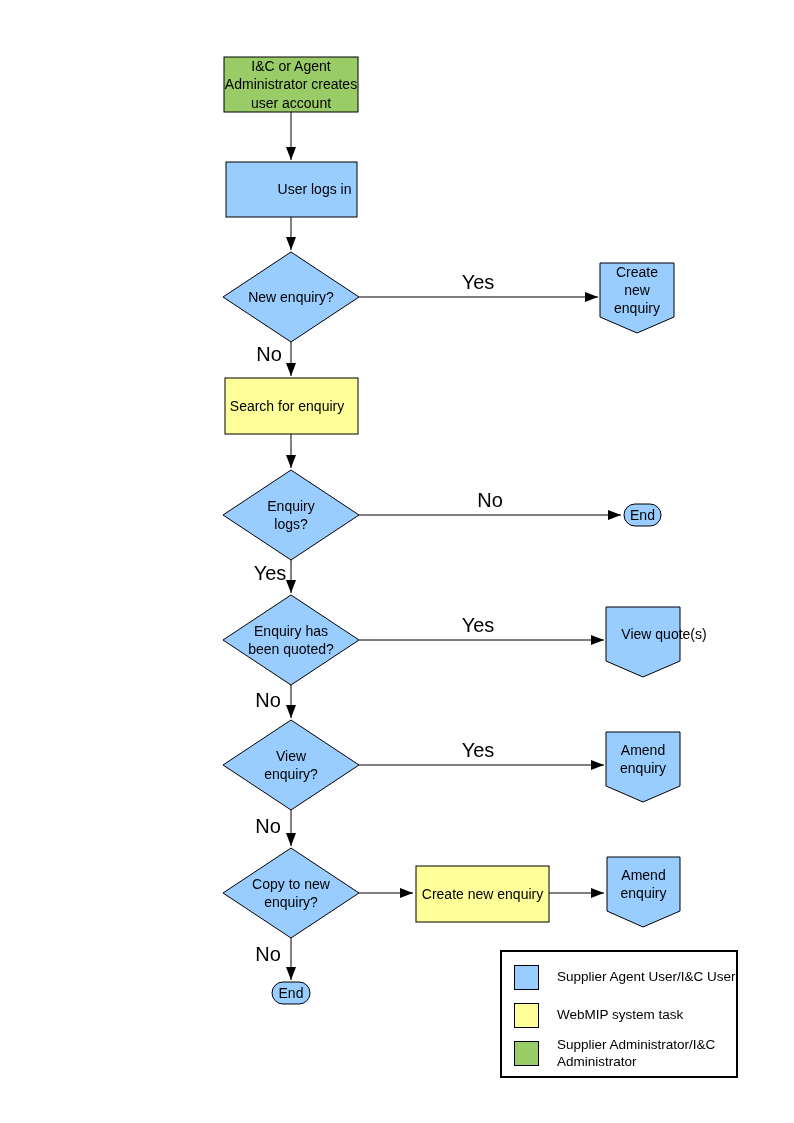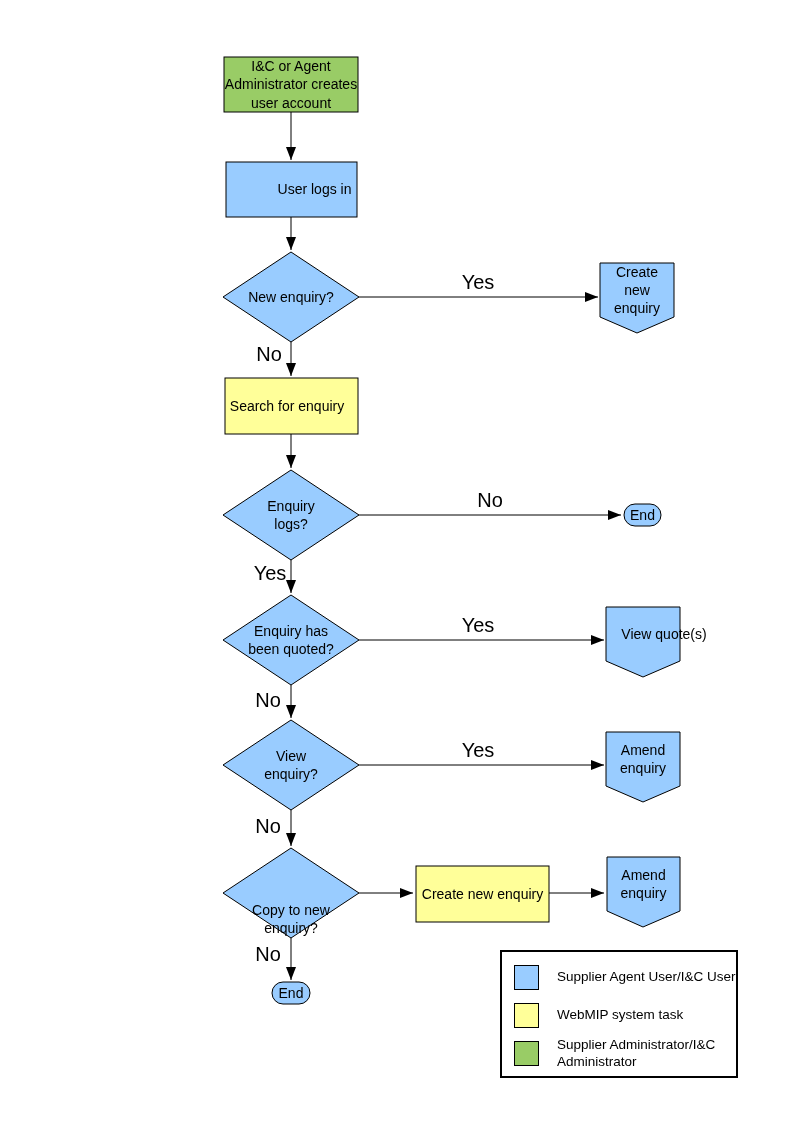--- a/index.html
+++ b/index.html
@@ -78,21 +78,21 @@
   <div class="lbl" style="left:226px; top:162px; width:131px; height:55px;margin-left:23px;">User logs in</div>
   <div class="lbl" style="left:241px; top:277px; width:100px; height:40px;">New enquiry?</div>
   <div class="lbl" style="left:602px; top:265px; width:70px; height:50px;">Create new enquiry</div>
   <div class="lbl" style="left:225px; top:378px; width:124px; height:56px;">Search for enquiry</div>
   <div class="lbl" style="left:261px; top:495px; width:60px; height:40px;">Enquiry logs?</div>
   <div class="lbl" style="left:624px; top:504px; width:37px; height:22px;">End</div>
   <div class="lbl" style="left:246px; top:620px; width:90px; height:40px;">Enquiry has been quoted?</div>
   <div class="lbl" style="left:620px; top:609px; width:88px; height:50px;">View quote(s)</div>
   <div class="lbl" style="left:261px; top:745px; width:60px; height:40px;">View enquiry?</div>
   <div class="lbl" style="left:606px; top:734px; width:74px; height:50px;">Amend enquiry</div>
-  <div class="lbl" style="left:248px; top:873px; width:86px; height:40px;margin-top:26px;">Copy to new enquiry?</div>
+  <div class="lbl" style="left:248px; top:873px; width:86px; height:40px;">Copy to new enquiry?</div>
   <div class="lbl" style="left:416px; top:866px; width:133px; height:56px;">Create new enquiry</div>
   <div class="lbl" style="left:607px; top:859px; width:73px; height:50px;">Amend enquiry</div>
   <div class="lbl" style="left:272px; top:982px; width:38px; height:22px;">End</div>
 
   <div class="edge-lbl" style="left:448px; top:268px; width:60px; height:28px;">Yes</div>
   <div class="edge-lbl" style="left:248px; top:340px; width:42px; height:28px;">No</div>
   <div class="edge-lbl" style="left:468px; top:486px; width:44px; height:28px;">No</div>
   <div class="edge-lbl" style="left:248px; top:559px; width:44px; height:28px;">Yes</div>
   <div class="edge-lbl" style="left:448px; top:611px; width:60px; height:28px;">Yes</div>
   <div class="edge-lbl" style="left:246px; top:686px; width:44px; height:28px;">No</div>

